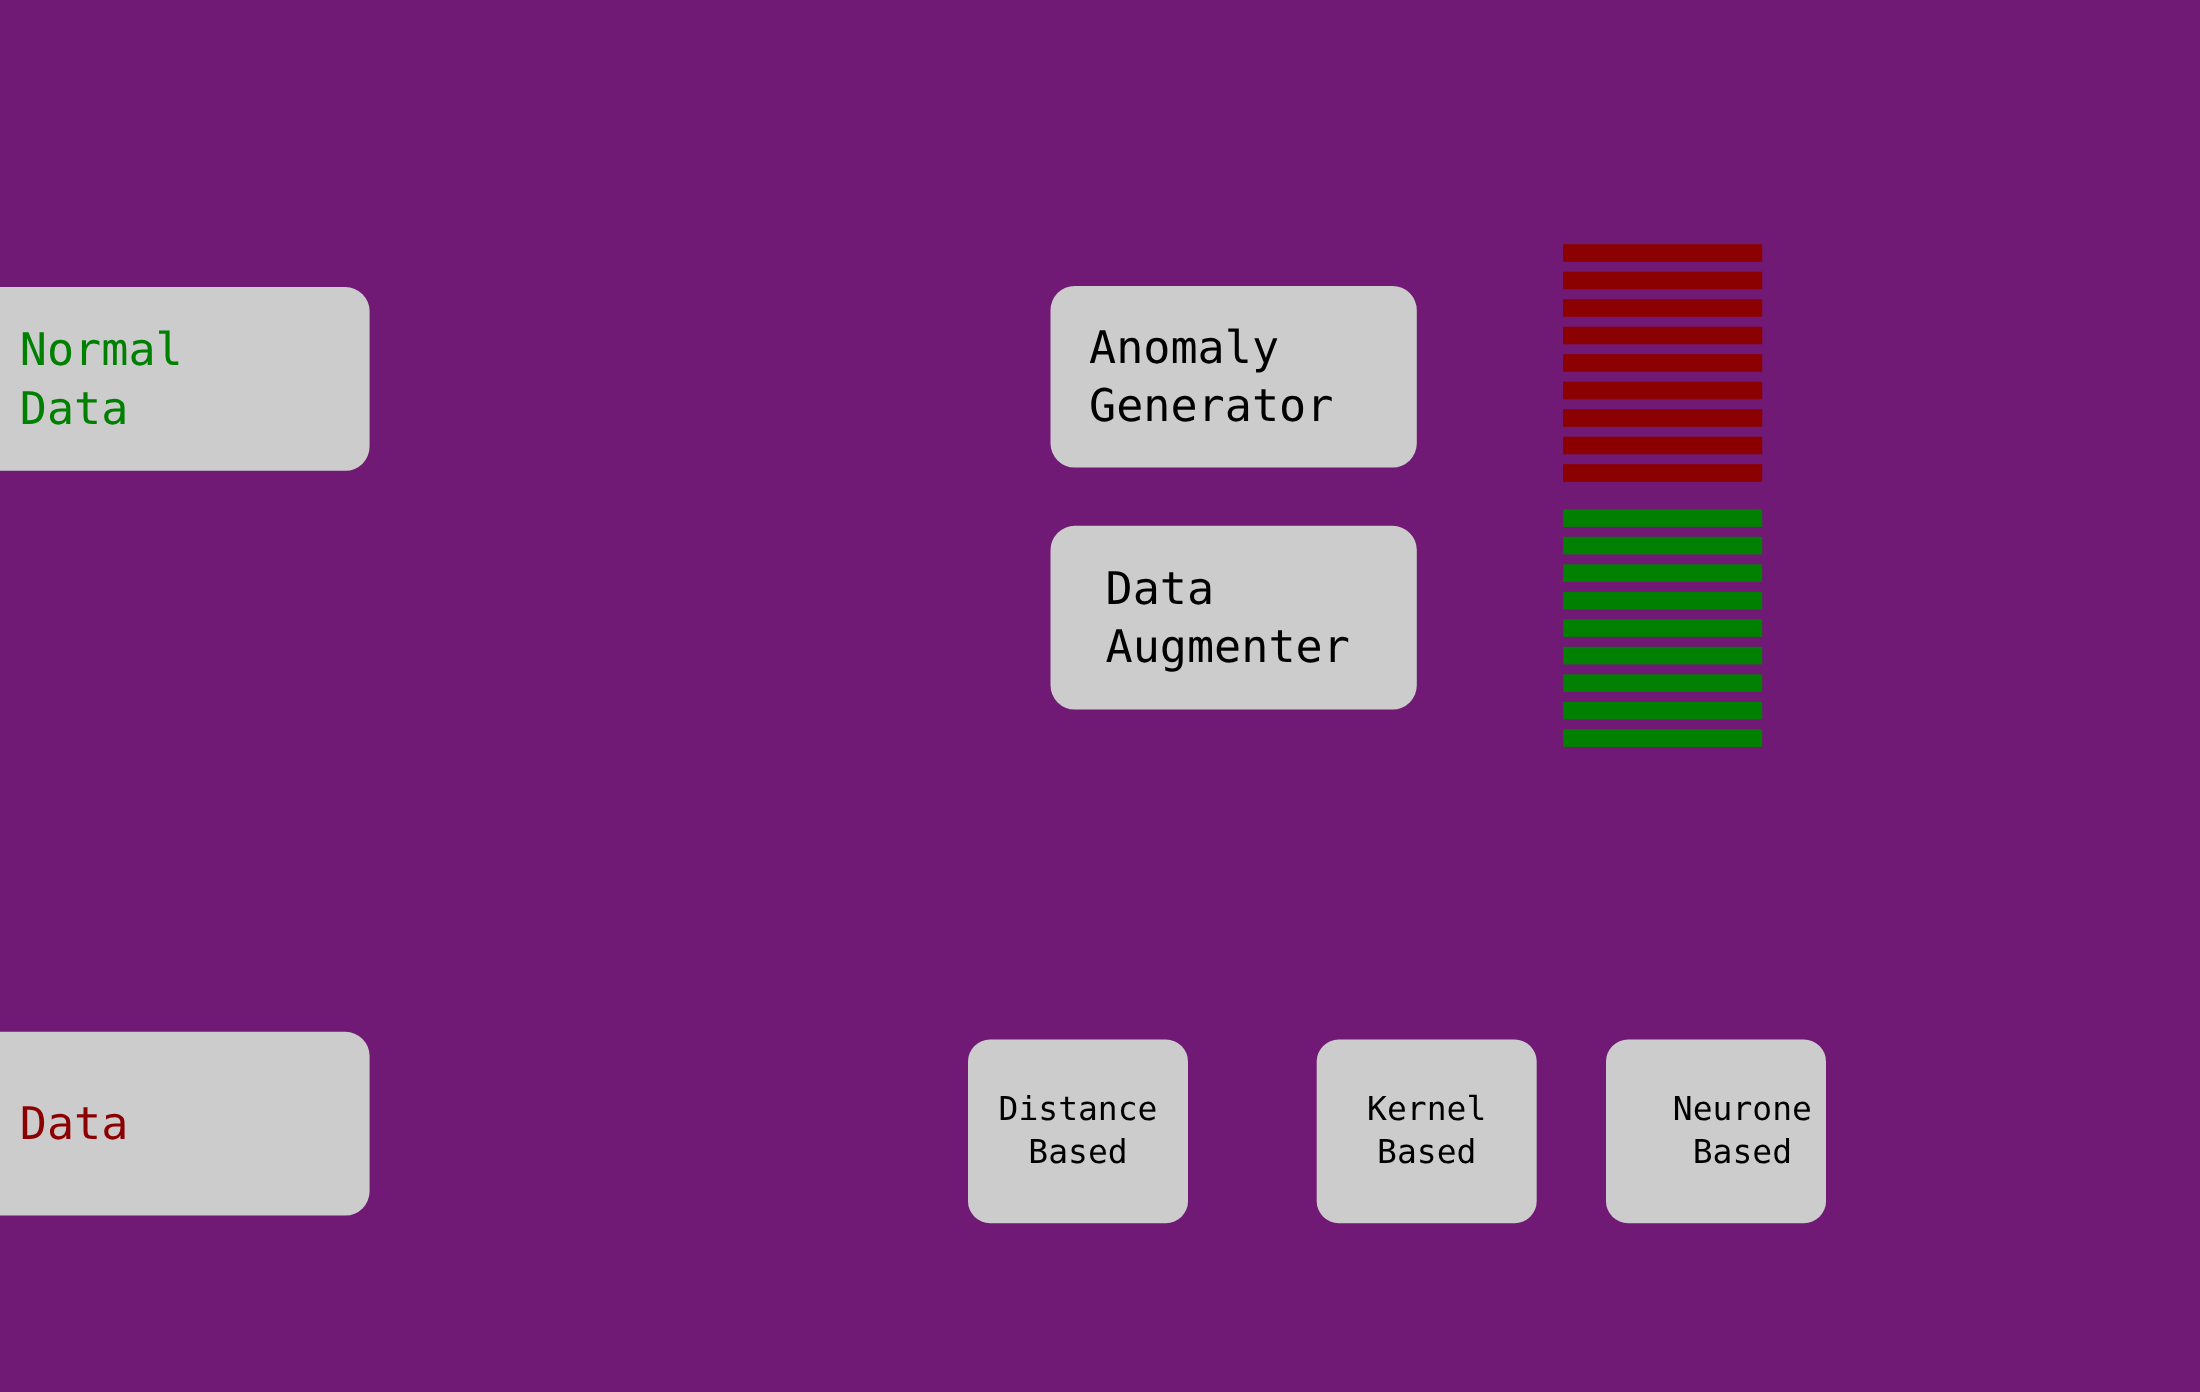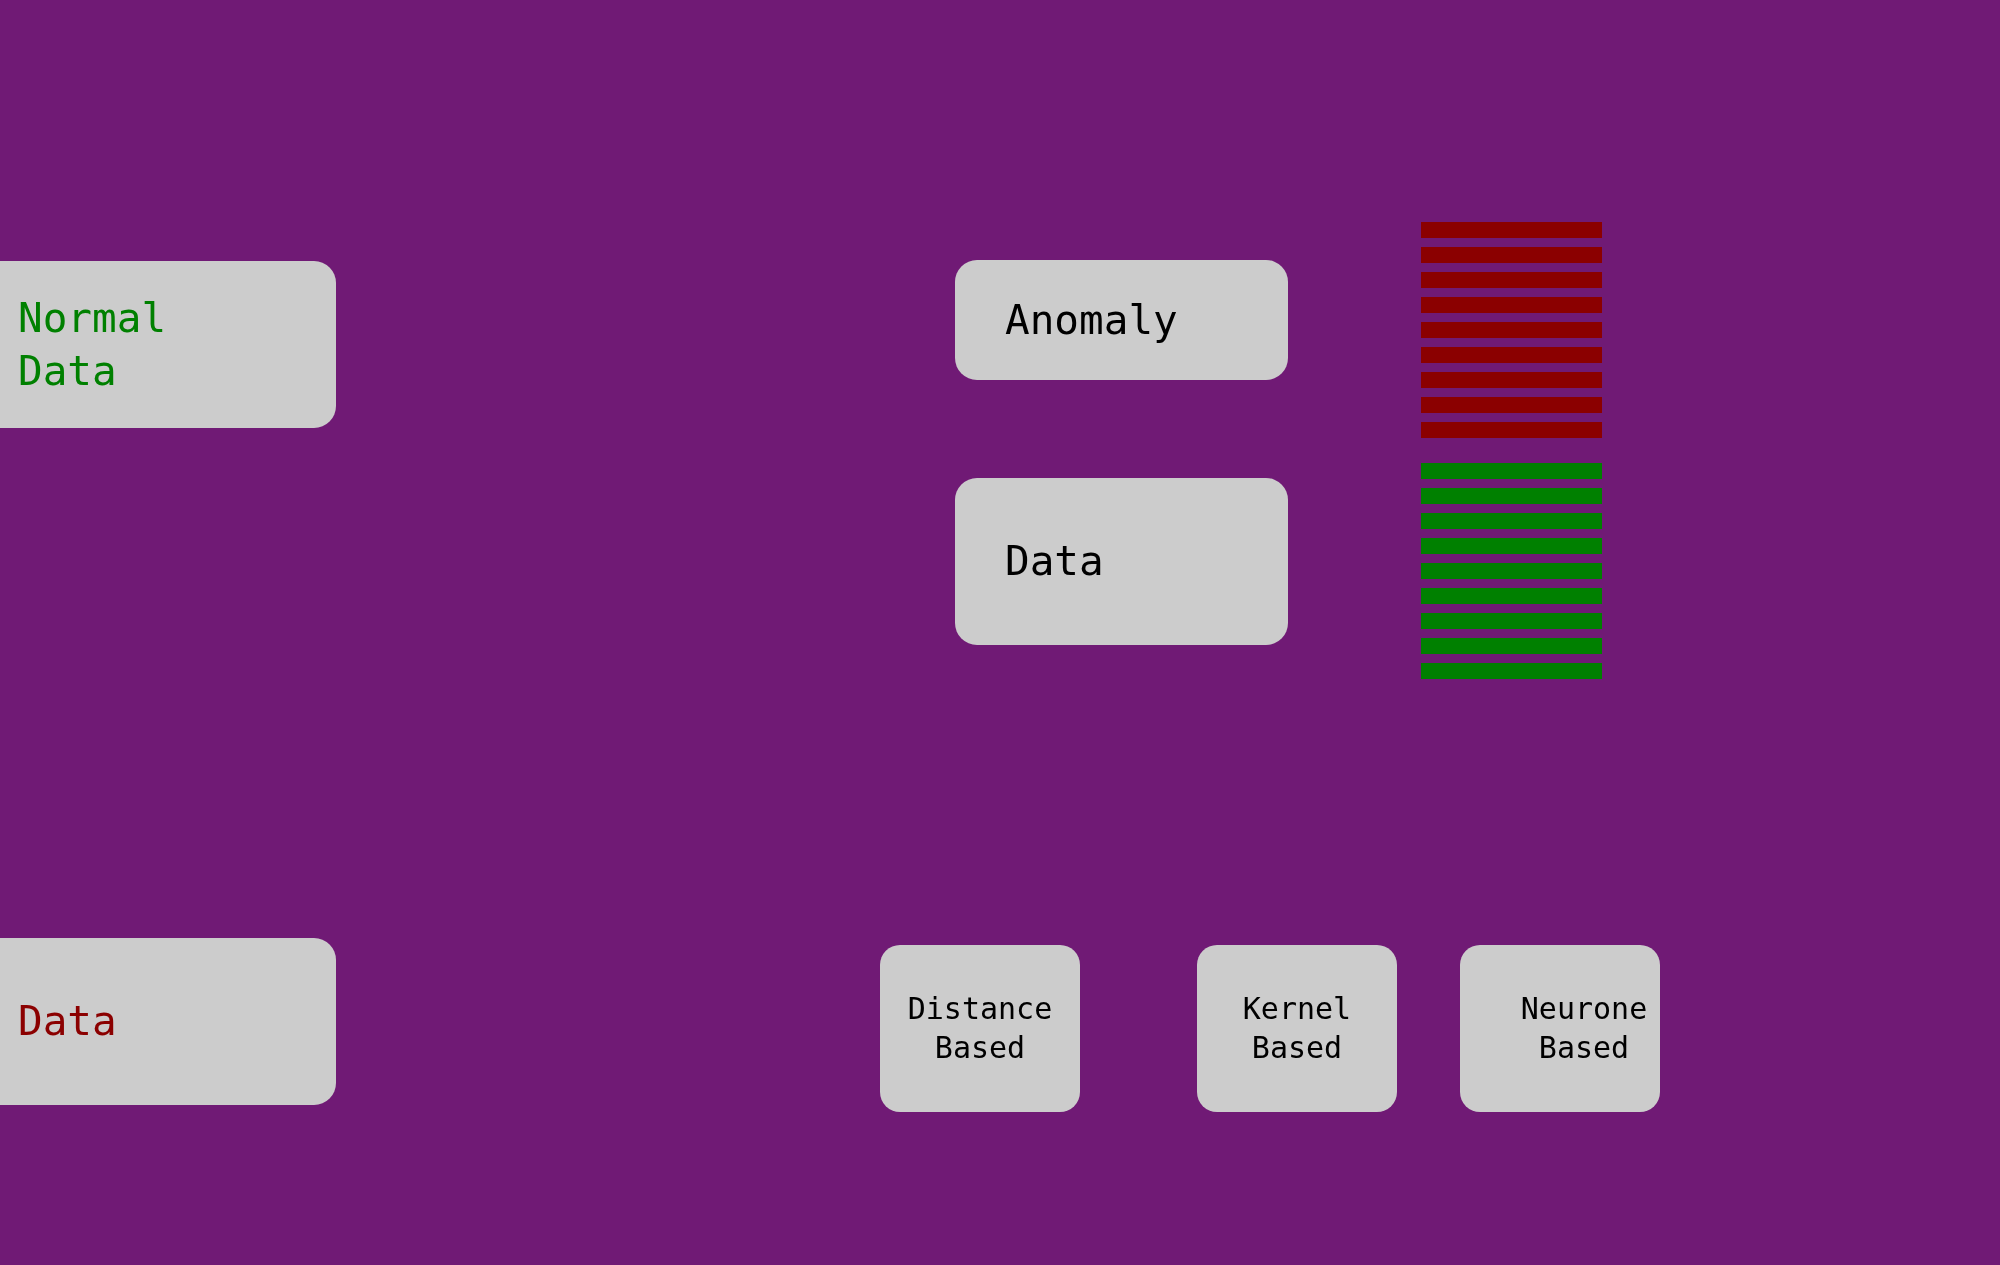--- a/index.html
+++ b/index.html
@@ -55,22 +55,22 @@
   }
   .green-text { color: #008000; }
   .red-text { color: #8b0000; }
   .black-text { color: #000000; }
 
   
   #anomaly-generator-box {
     left: 955px;
     top: 260px;
     width: 333px;
-    height: 120px;
-    padding-left: 50px;
+    height: 165px;
+    padding-left: 35px;
   }
   #data-augmenter-box {
     left: 955px;
     top: 478px;
     width: 333px;
     height: 167px;
     padding-left: 50px;
   }
   #anomaly-generator-box .node-line,
   #data-augmenter-box .node-line {
@@ -115,24 +115,26 @@
     <span class="node-line green-text">Normal</span>
     <span class="node-line green-text">Data</span>
   </div>
 
   <div class="node-box" id="abnormal-data-box">
     <span class="node-line red-text">Data</span>
   </div>
 
   <div class="node-box" id="anomaly-generator-box">
     <span class="node-line black-text">Anomaly</span>
+    <span class="node-line black-text">Generator</span>
   </div>
 
   <div class="node-box" id="data-augmenter-box">
     <span class="node-line black-text">Data</span>
+    <span class="node-line black-text">Augmenter</span>
   </div>
 
   <div class="node-box centered method-box" id="method-box-distance">
     <span class="node-line black-text">Distance</span>
     <span class="node-line black-text">Based</span>
   </div>
 
   <div class="node-box centered method-box" id="method-box-kernel">
     <span class="node-line black-text">Kernel</span>
     <span class="node-line black-text">Based</span>

